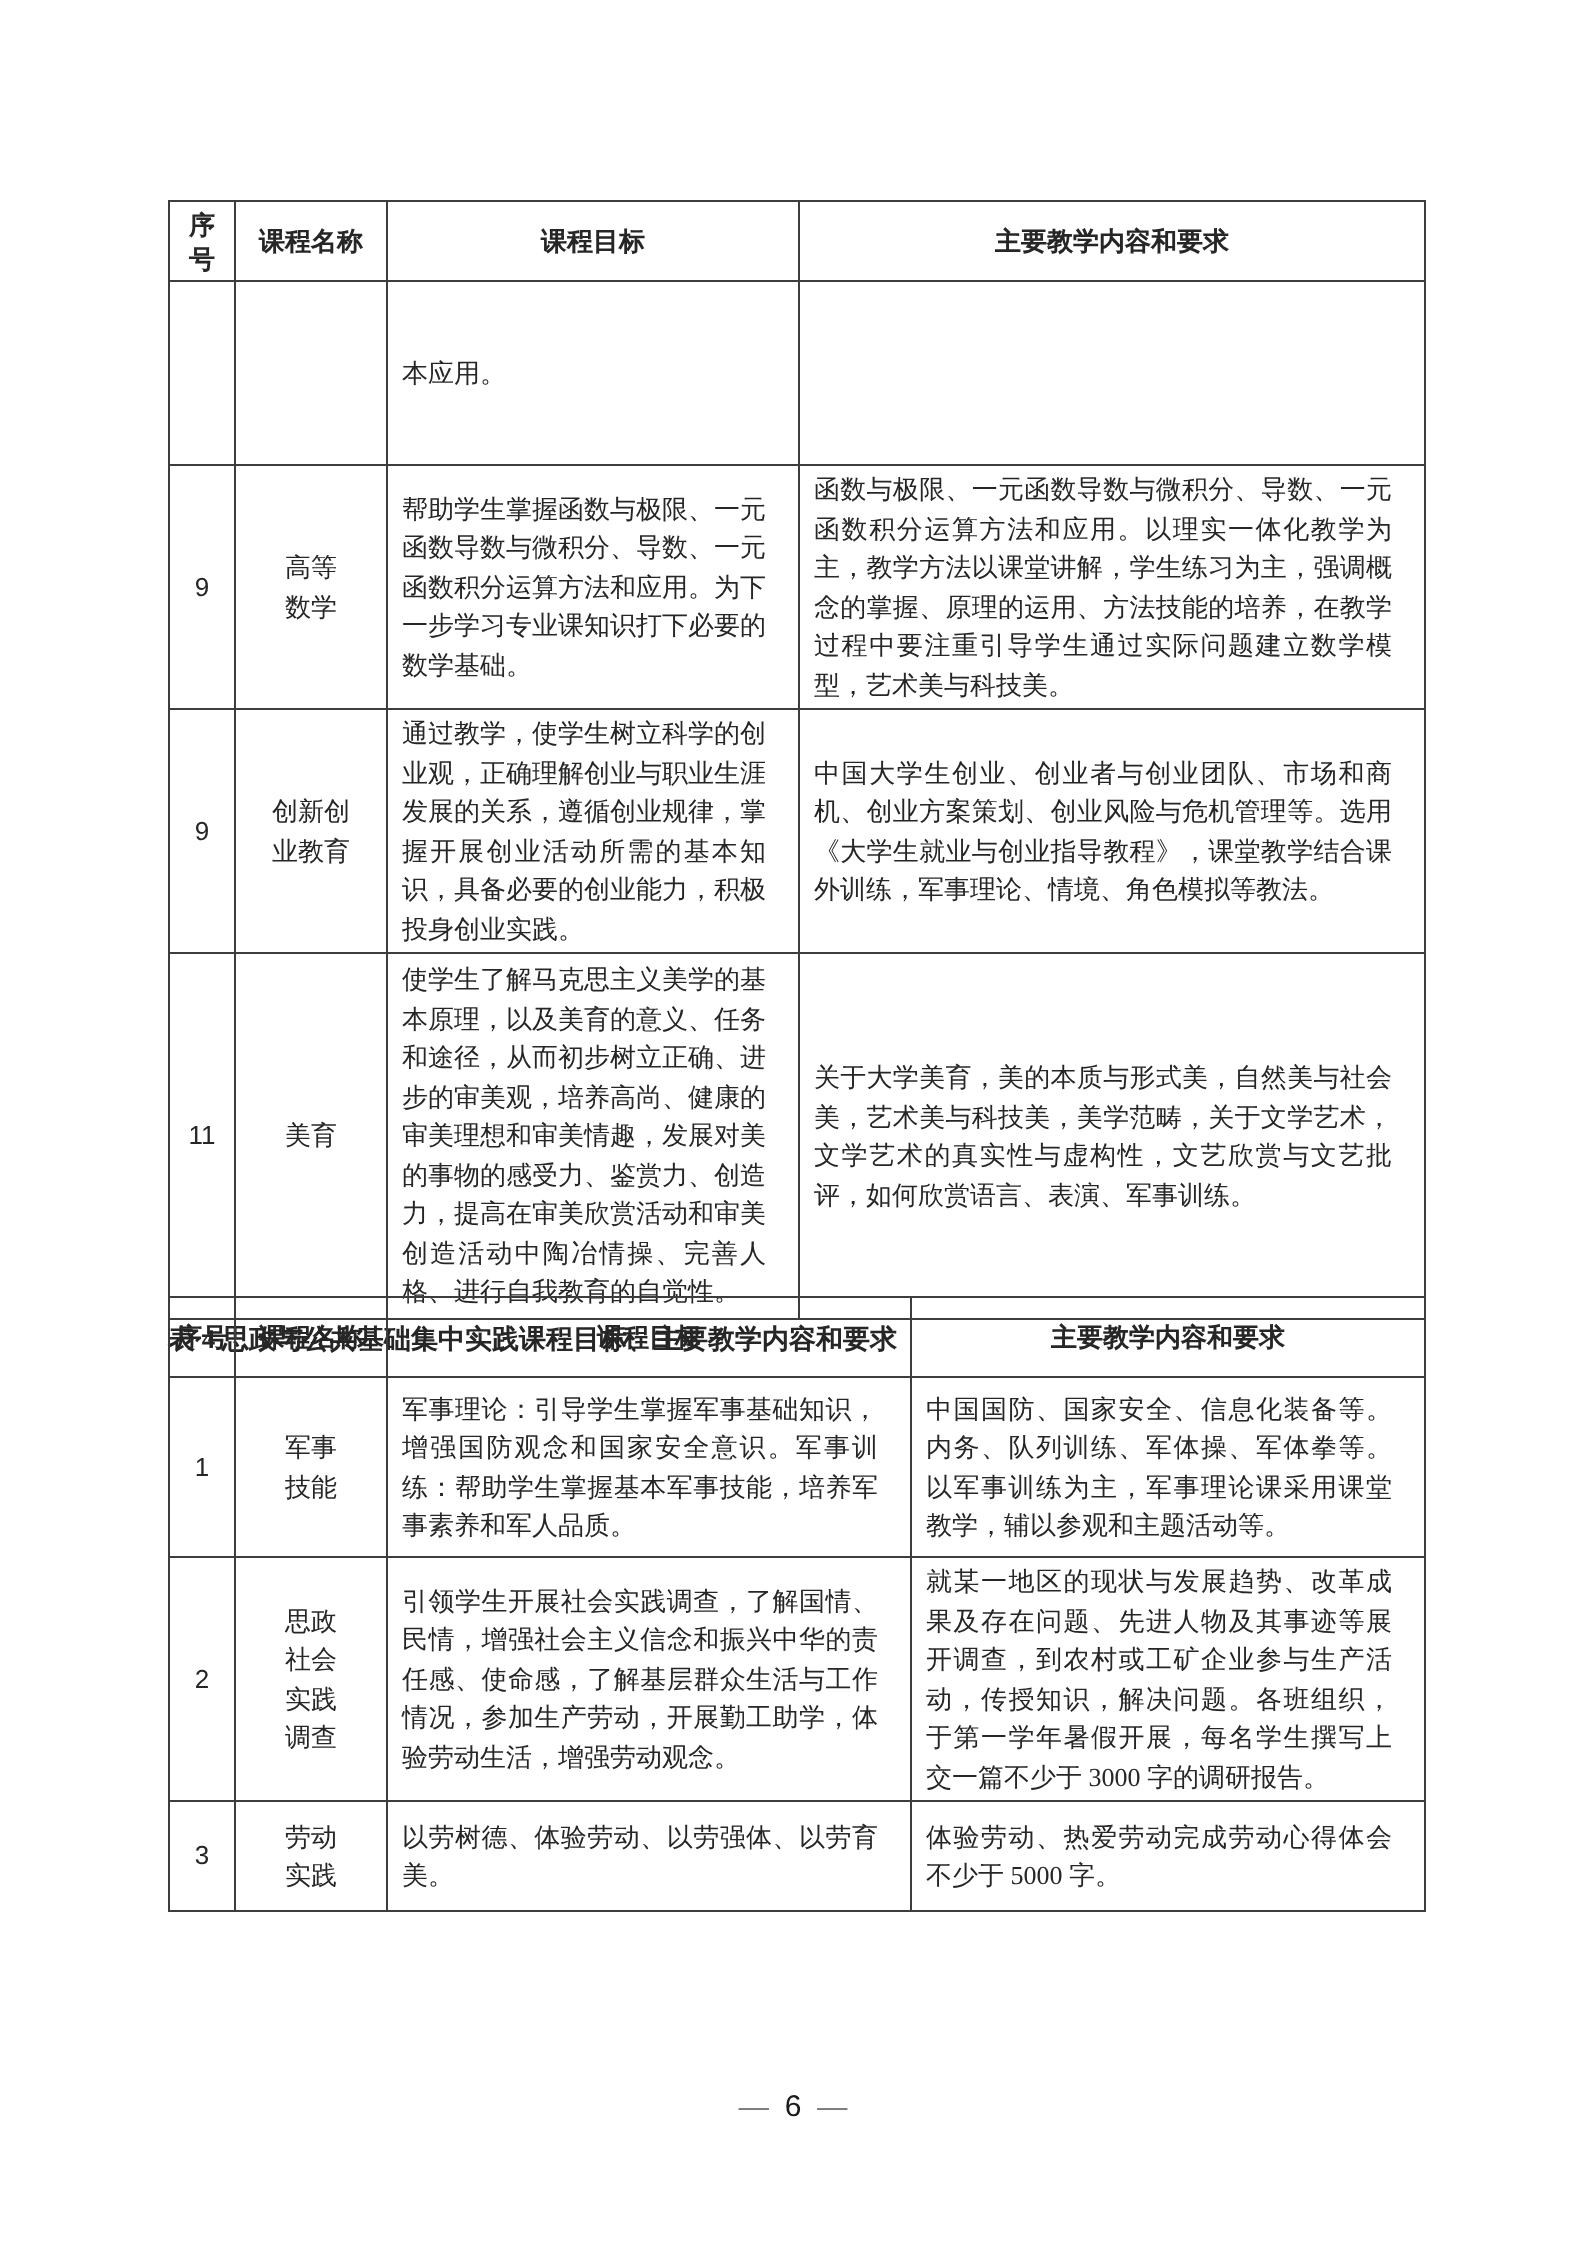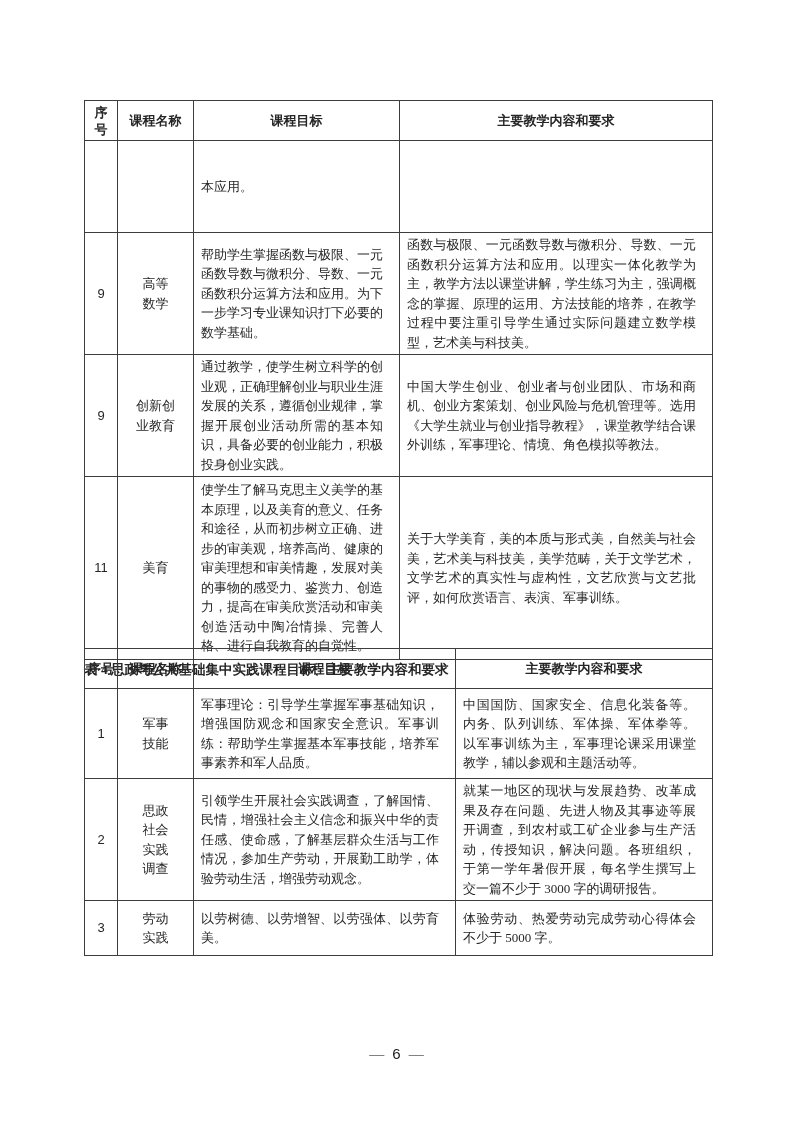--- a/index.html
+++ b/index.html
@@ -156,21 +156,21 @@
 社会
 实践
 调查</td>
         <td class="cell-text">引领学生开展社会实践调查，了解国情、民情，增强社会主义信念和振兴中华的责任感、使命感，了解基层群众生活与工作情况，参加生产劳动，开展勤工助学，体验劳动生活，增强劳动观念。</td>
         <td class="cell-text">就某一地区的现状与发展趋势、改革成果及存在问题、先进人物及其事迹等展开调查，到农村或工矿企业参与生产活动，传授知识，解决问题。各班组织，于第一学年暑假开展，每名学生撰写上交一篇不少于 3000 字的调研报告。</td>
       </tr>
       <tr style="height:55px">
         <td class="cell-no">3</td>
         <td class="cell-name">劳动
 实践</td>
-        <td class="cell-text">以劳树德、以劳增智、以劳强体、以劳育美。</td>
+        <td class="cell-text">以劳树德、体验劳动、以劳强体、以劳育美。</td>
         <td class="cell-text">体验劳动、热爱劳动完成劳动心得体会不少于 5000 字。</td>
       </tr>
     </tbody>
   </table>
 
   <div class="footer">
     <span class="dash">—</span><span class="num">6</span><span class="dash">—</span>
   </div>
 
 </div>

